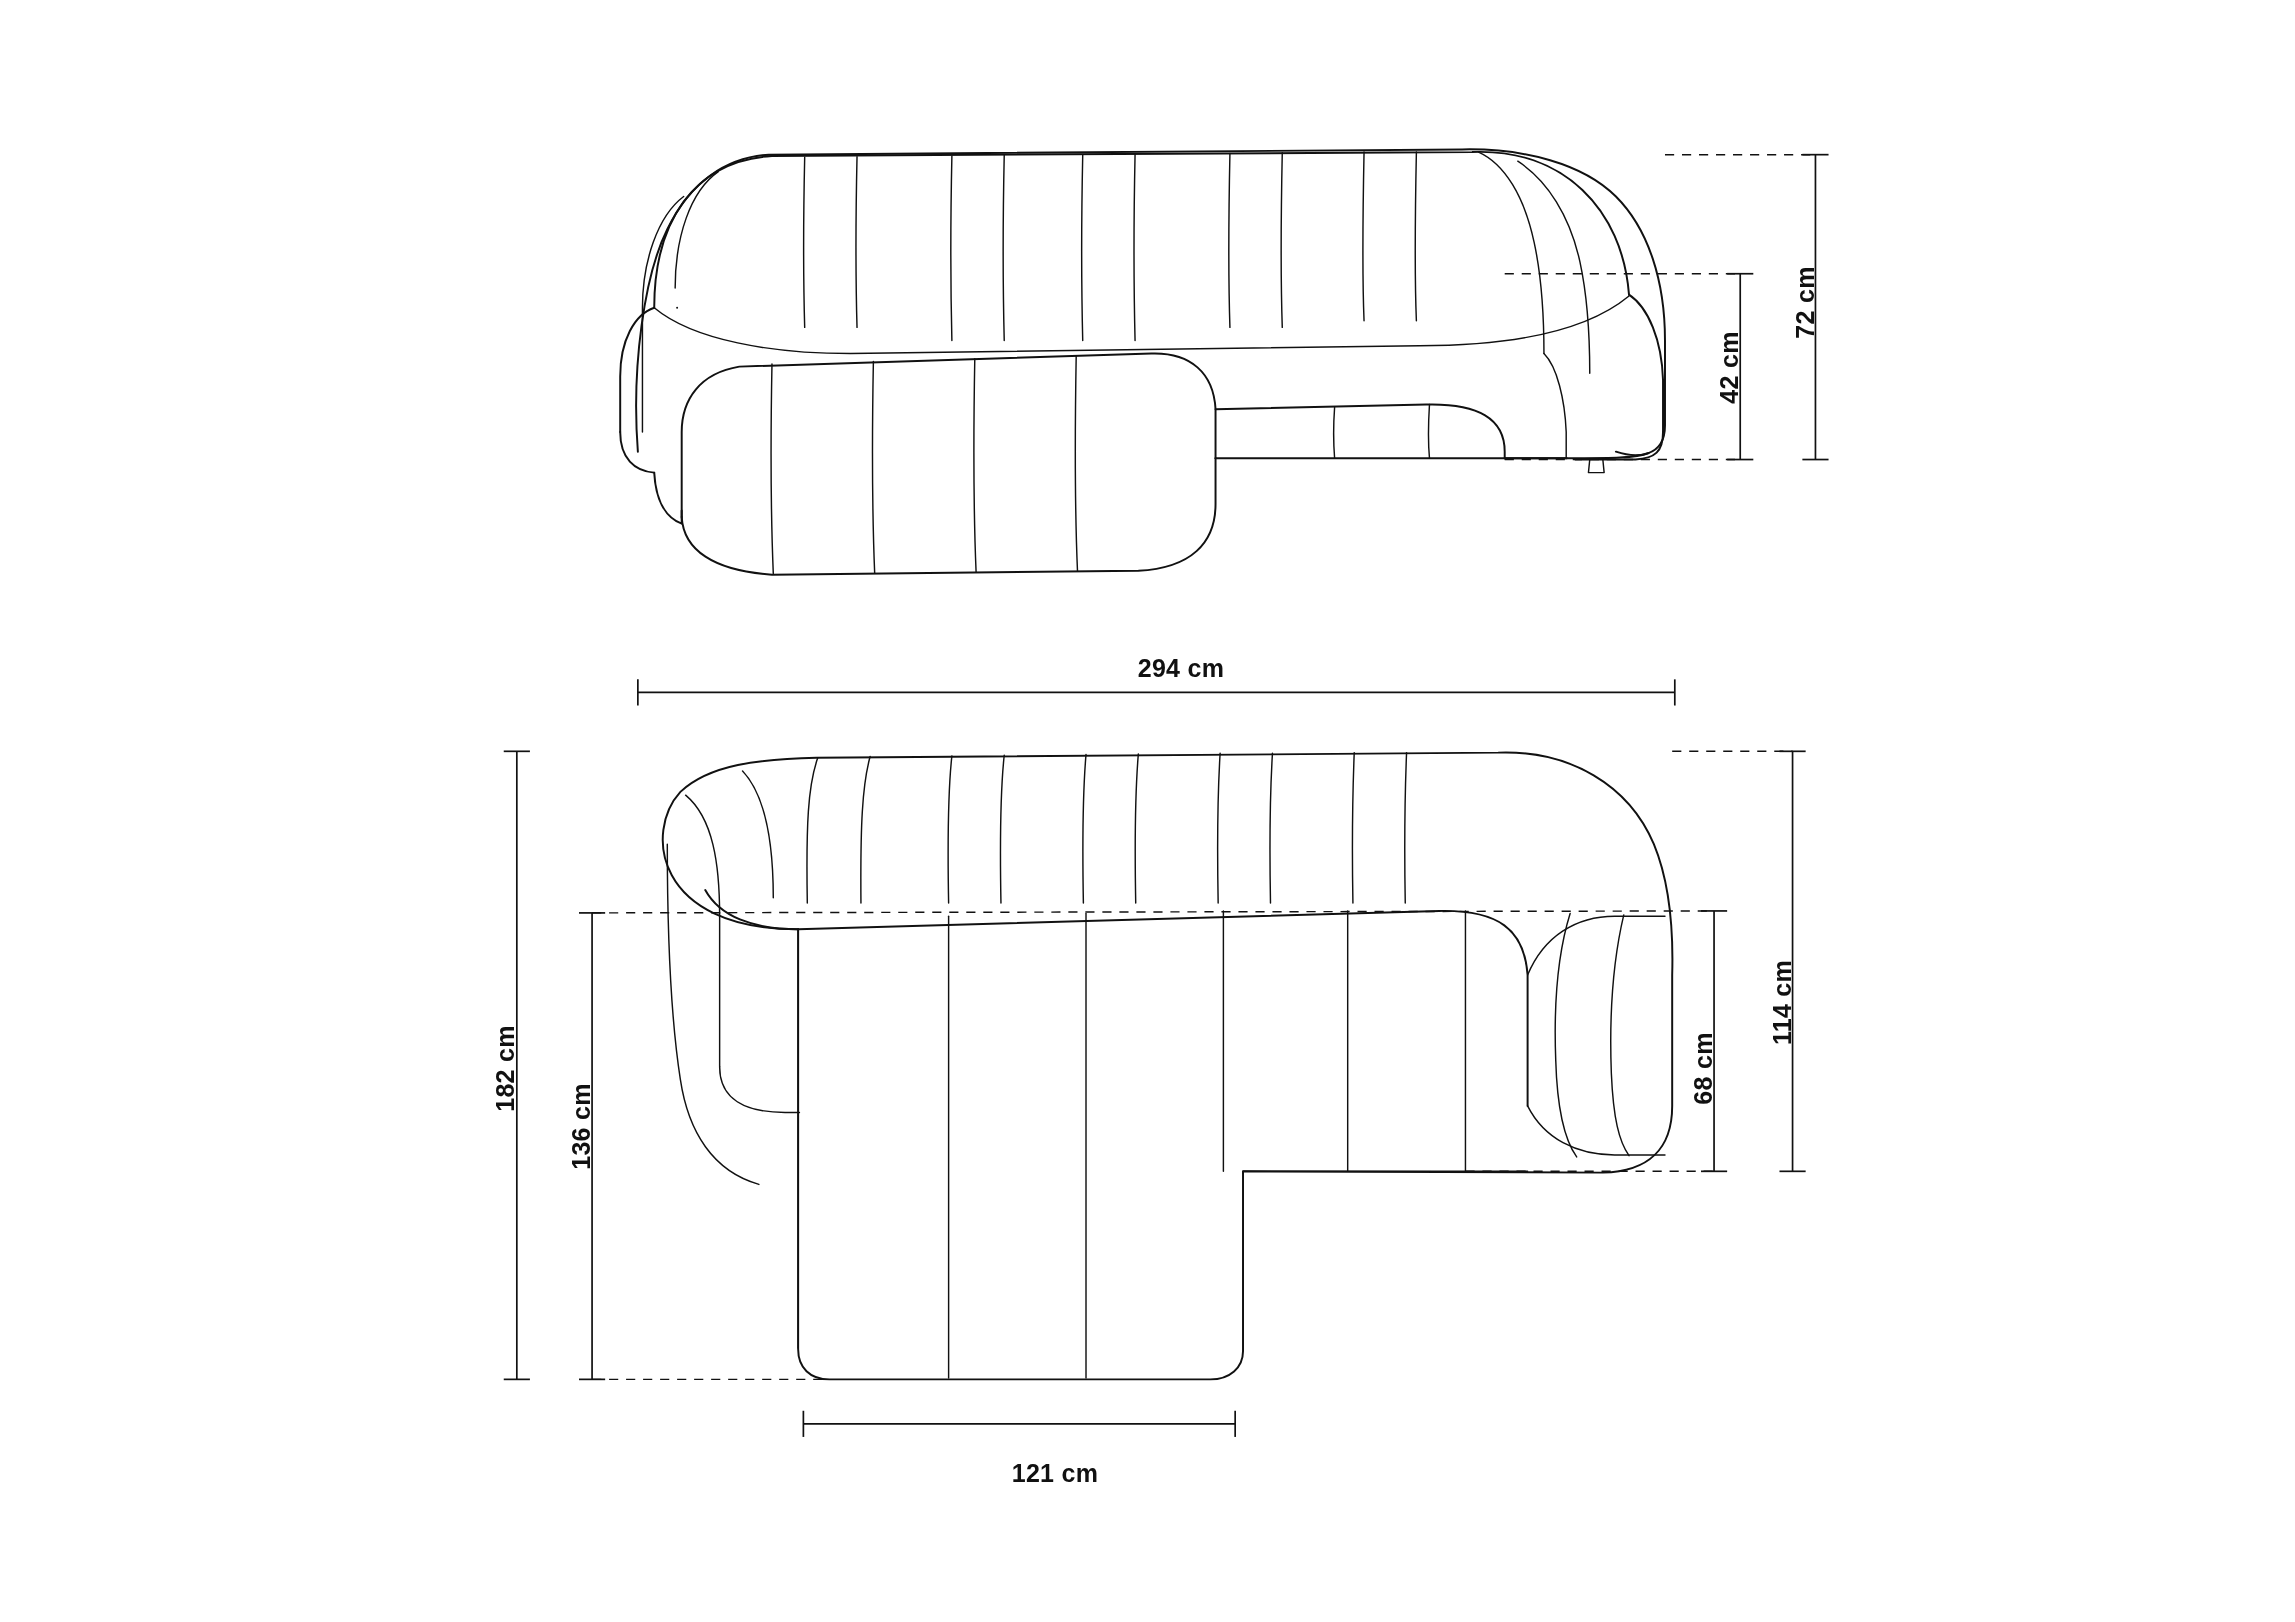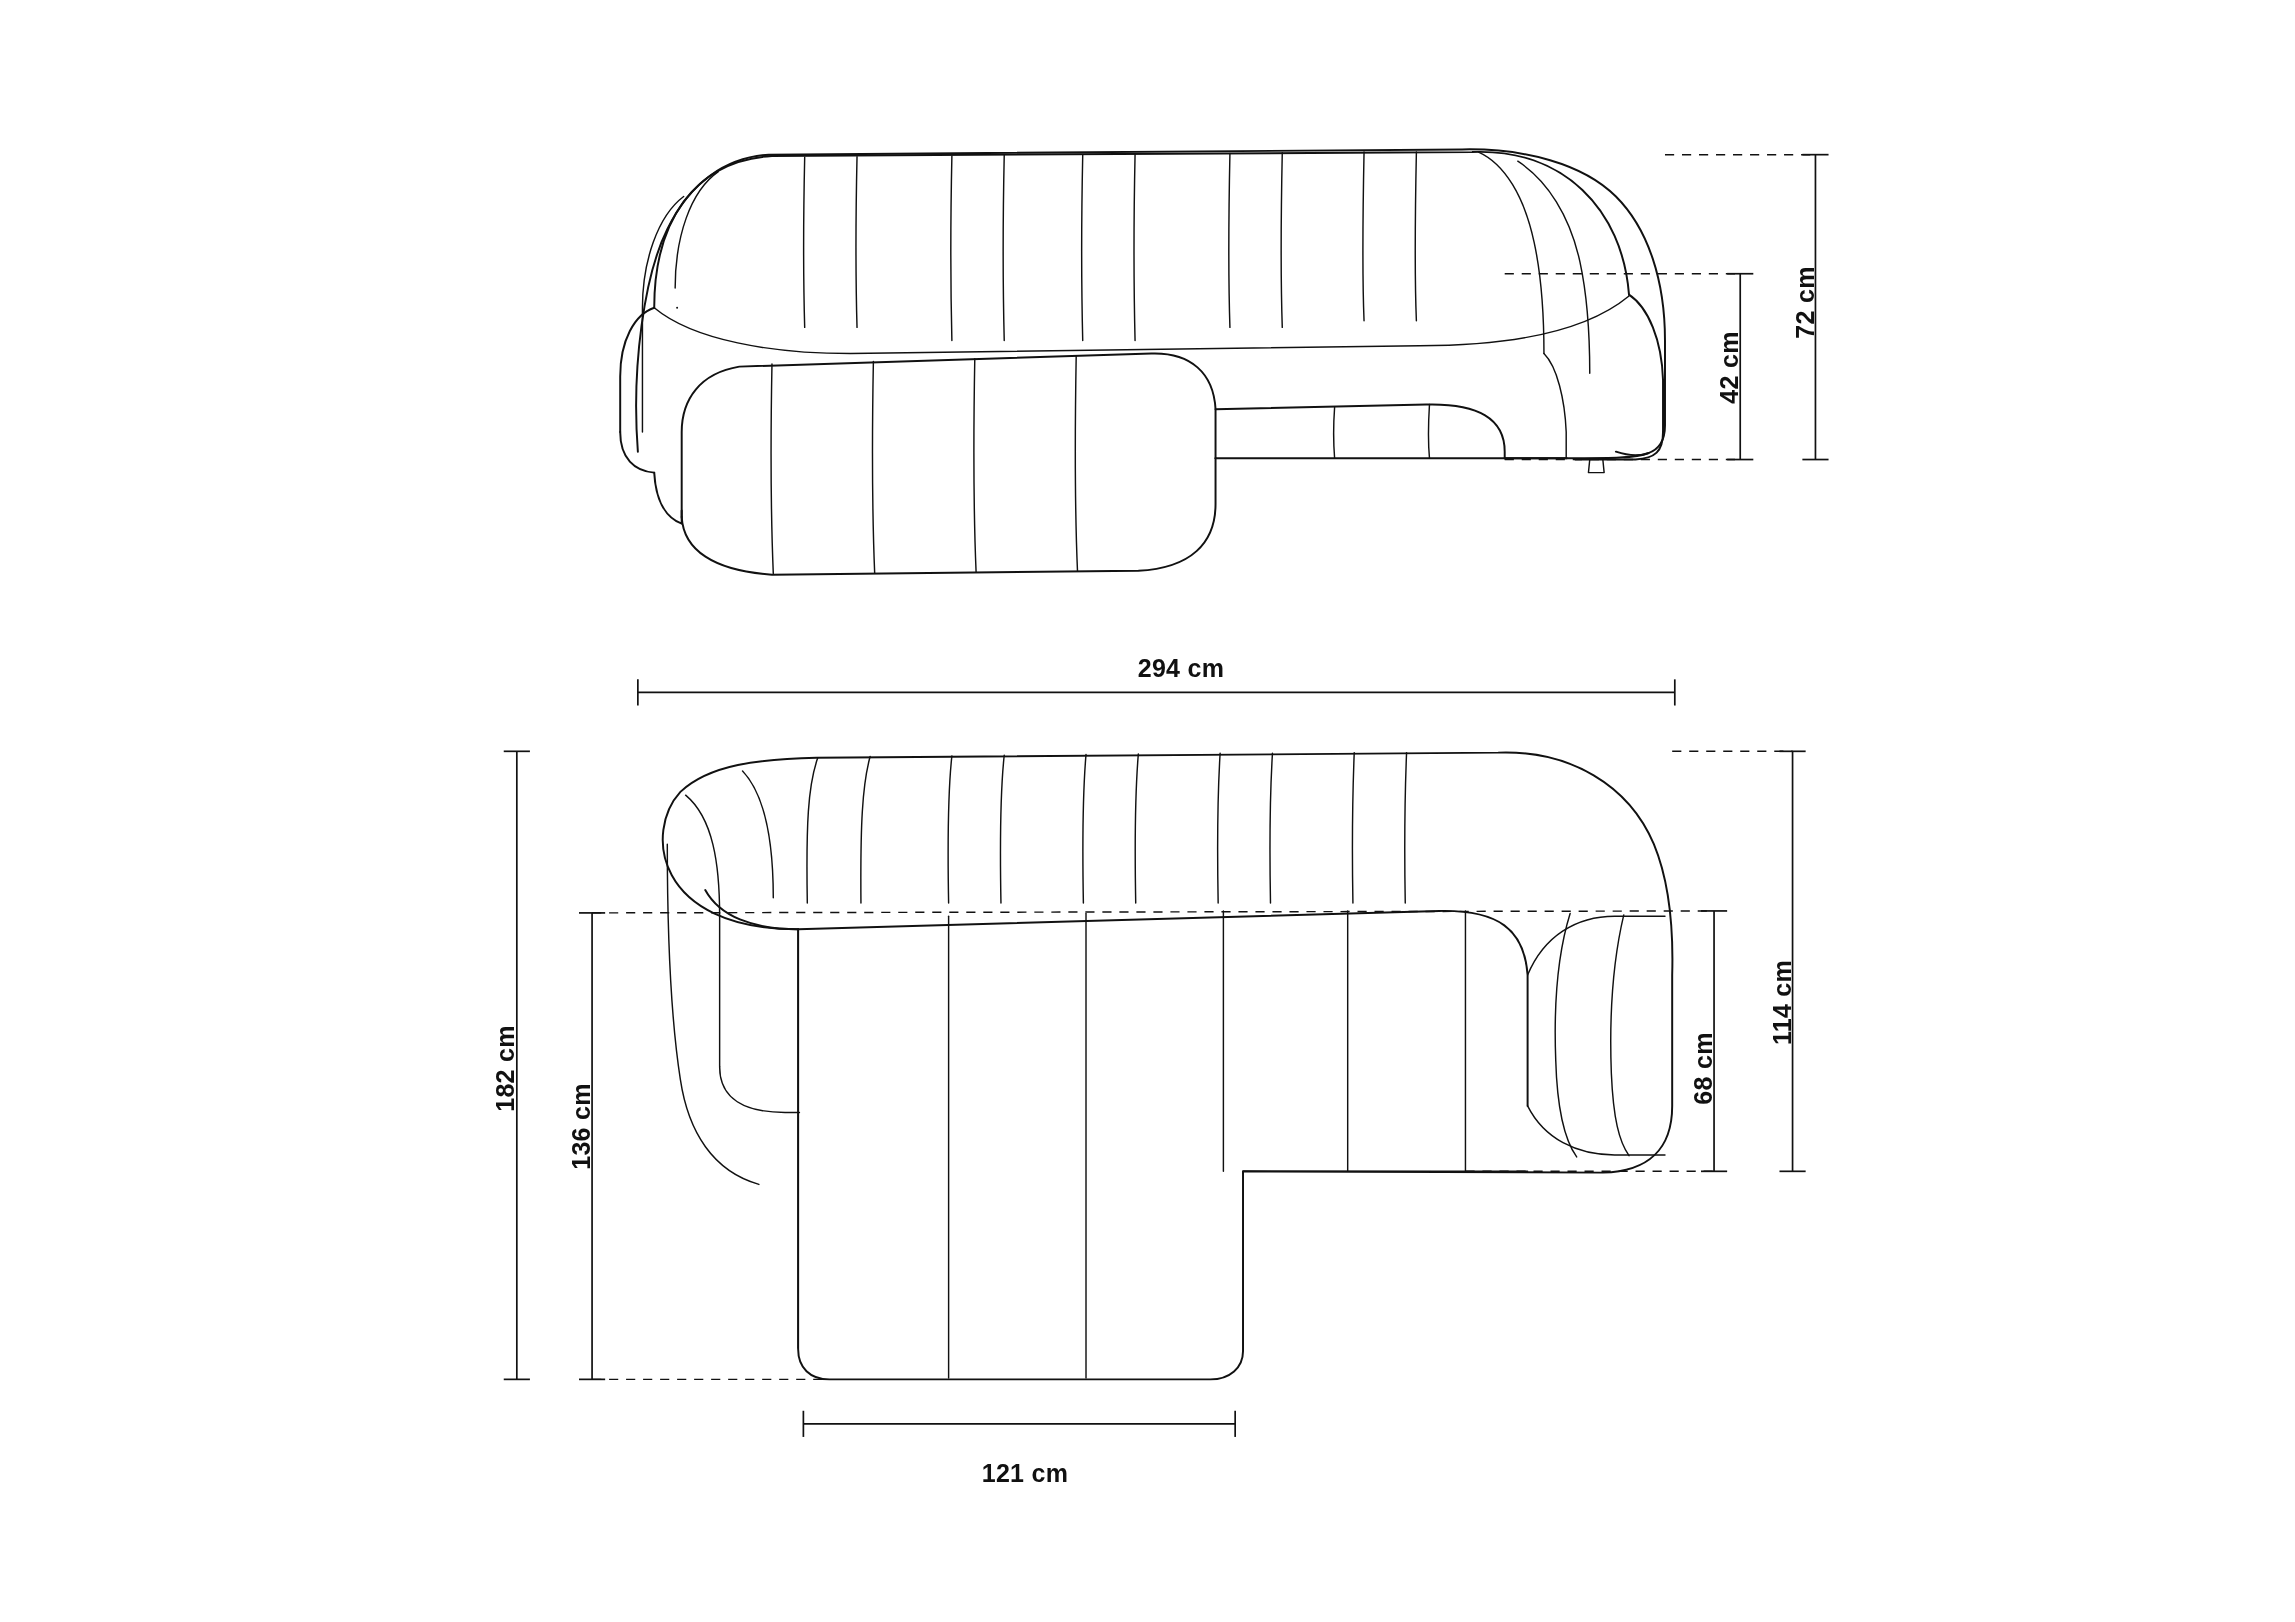--- a/index.html
+++ b/index.html
@@ -295,16 +295,16 @@
   <div class="dim-label" style="left:1157px; top:654px; transform:translateX(-50%); text-align:left;margin-left:24px;">294 cm</div>
 
   <div class="dim-label vert" style="left:505px; top:1054px; width:131px; margin-left:-65px; text-align:center;">182 cm</div>
 
   <div class="dim-label vert" style="left:581px; top:1112px; width:131px; margin-left:-65px; text-align:center;">136 cm</div>
 
   <div class="dim-label vert" style="left:1782px; top:988px; width:131px; margin-left:-65px; text-align:center;">114 cm</div>
 
   <div class="dim-label vert" style="left:1703px; top:1054px; width:118px; margin-left:-59px; text-align:center;">68 cm</div>
 
-  <div class="dim-label" style="left:1025px; top:1459px; transform:translateX(-50%); text-align:center;">121 cm</div>
+  <div class="dim-label" style="left:1055px; top:1459px; transform:translateX(-50%); text-align:center;">121 cm</div>
 
 </div>
 
 
 </body></html>

